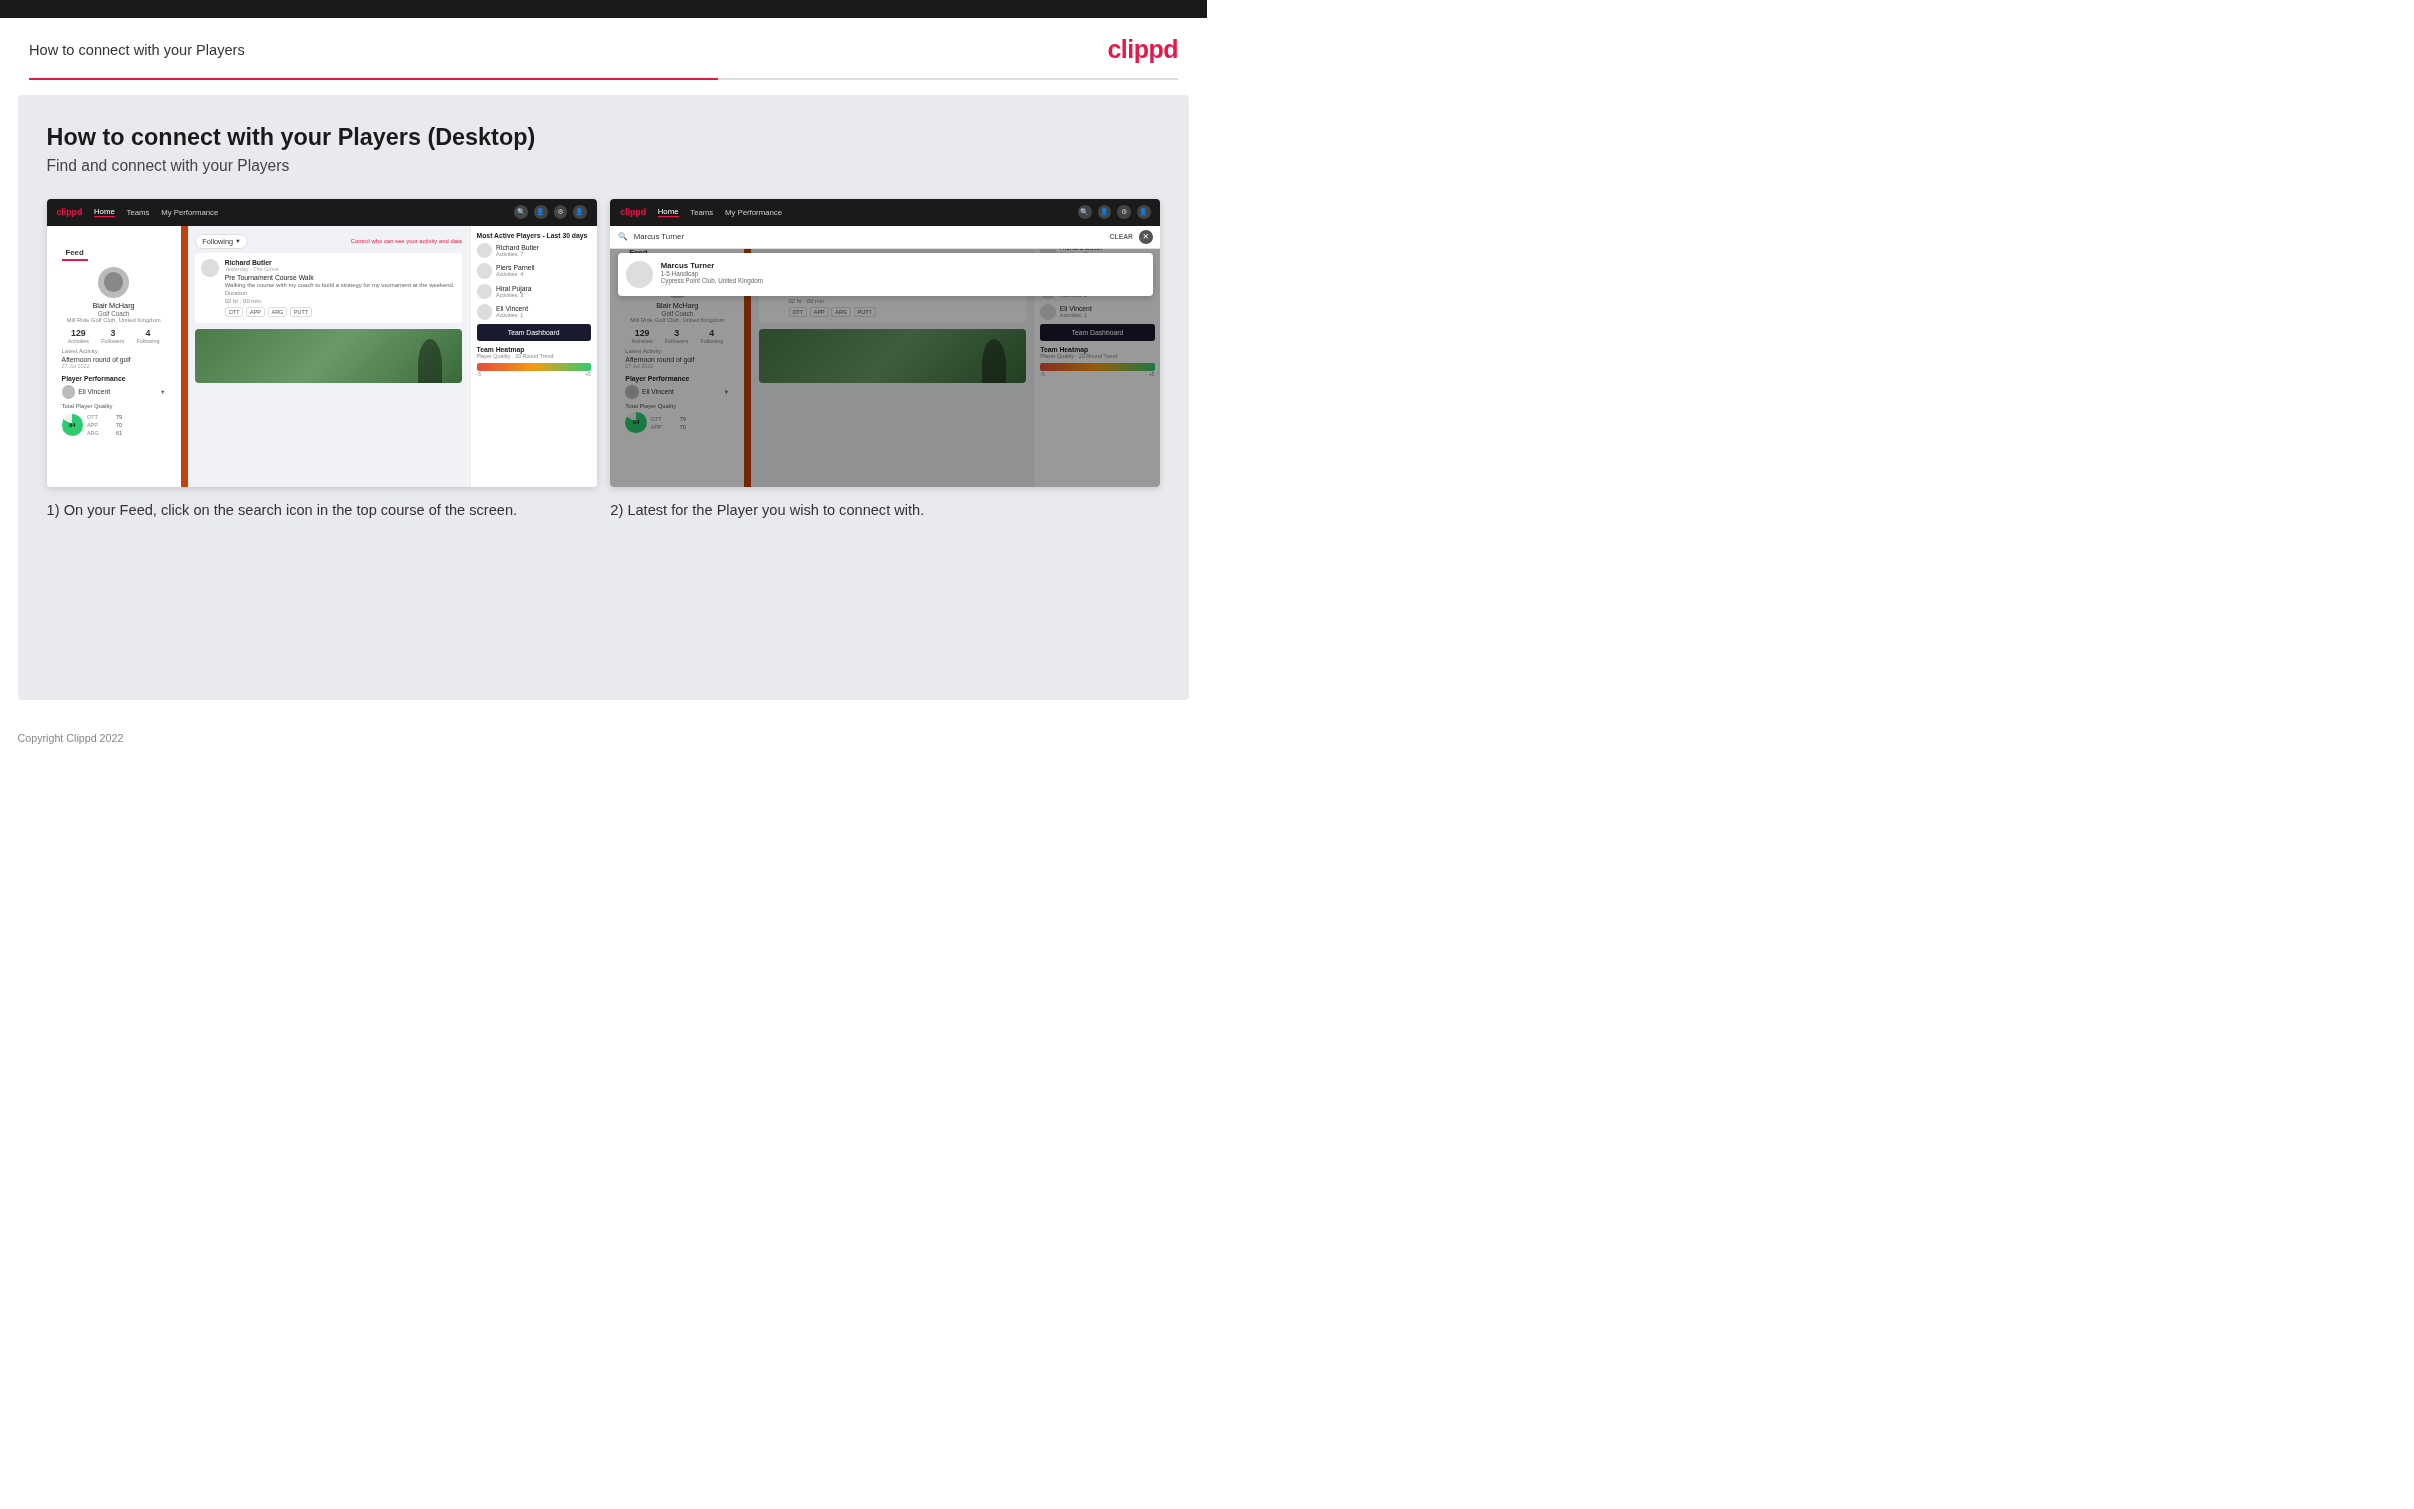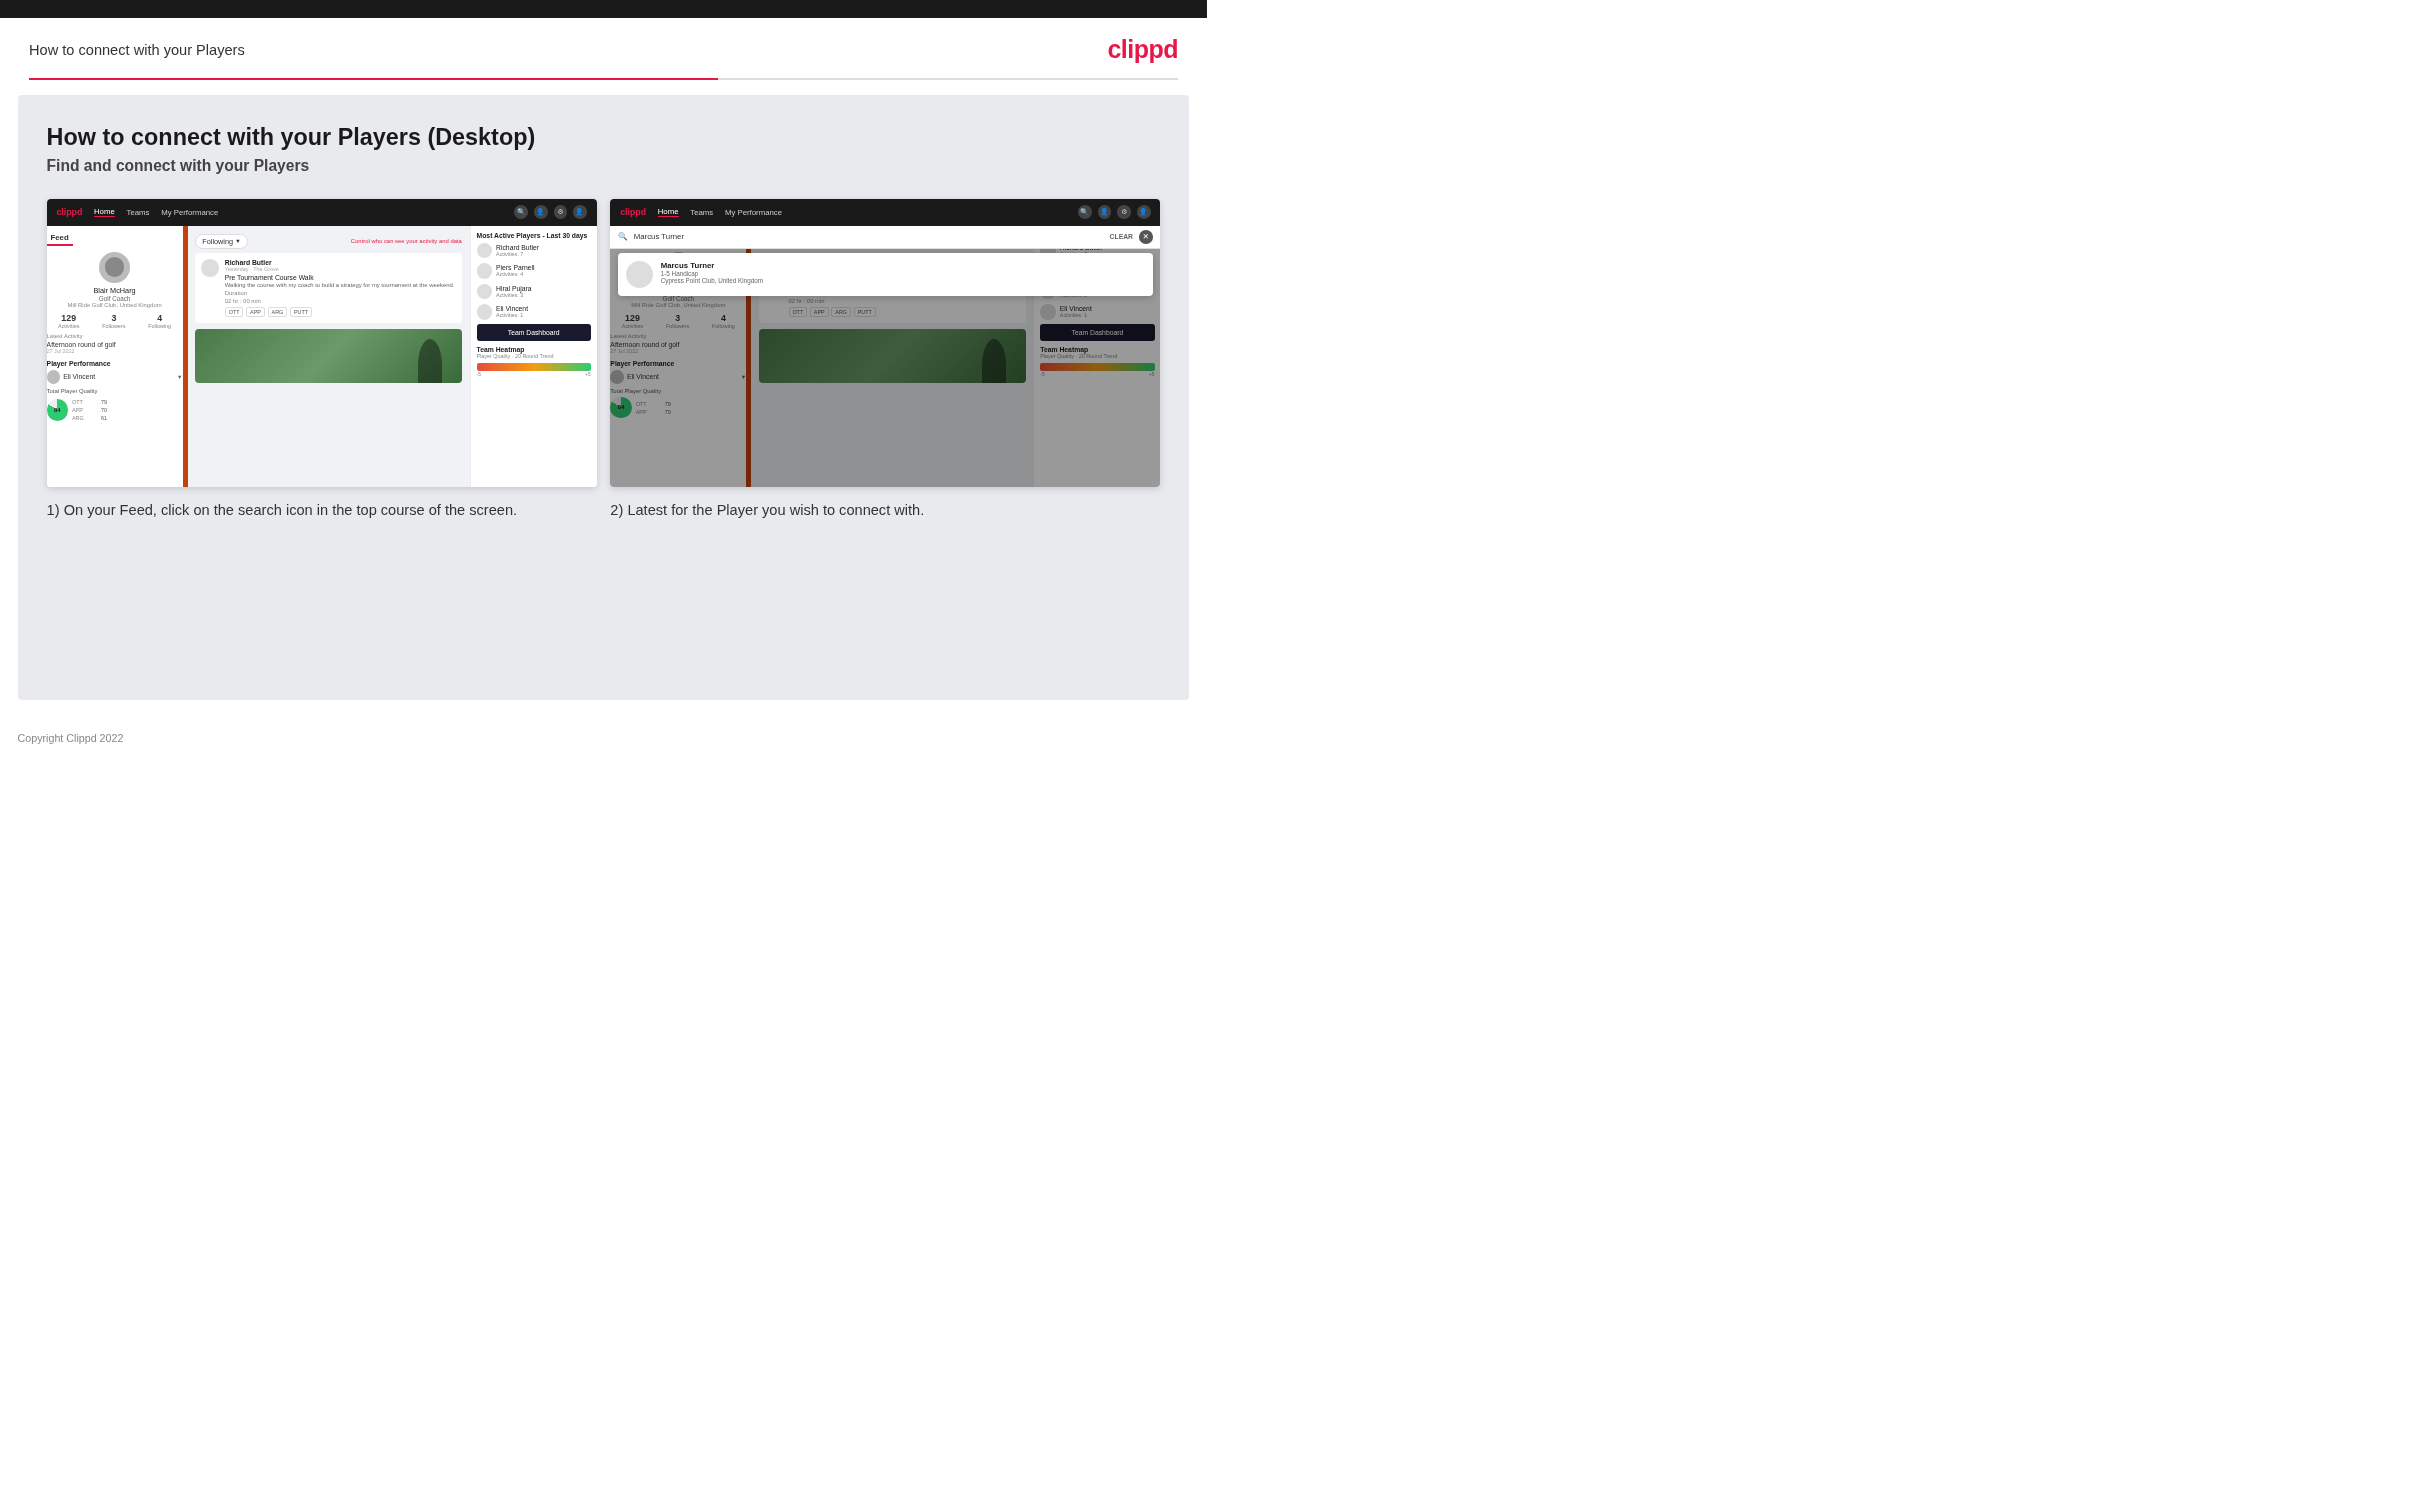--- a/index.html
+++ b/index.html
@@ -56,21 +56,21 @@
 
     .main-heading {
       font-size: 23.4px;
       font-weight: 700;
       color: #1a1a1a;
       margin-bottom: 5.9px;
     }
     .main-subheading {
       font-size: 15.6px;
       color: #444;
-      font-weight: 700;
+      font-weight: 400;
       margin-bottom: 23.4px;
     }
 
     
     .screenshots-row {
       display: flex;
       gap: 13.7px;
       margin-bottom: 23.4px;
     }
 
@@ -136,22 +136,22 @@
     .app-content {
       display: flex;
       height: calc(100% - 27px);
       overflow: hidden;
     }
 
     
     .left-panel {
       width: 141px;
       background: #fff;
-      border-right: 5px solid #c2410c;
-      padding: 0;
+      border-right: 7px solid #c2410c;
+      padding: 15px;
       flex-shrink: 0;
       overflow: hidden;
     }
     .feed-tab {
       background: #fff;
       border-bottom: 2px solid #e8174a;
       font-size: 7.8px;
       color: #333;
       font-weight: 600;
       padding: 2px 3.9px;

